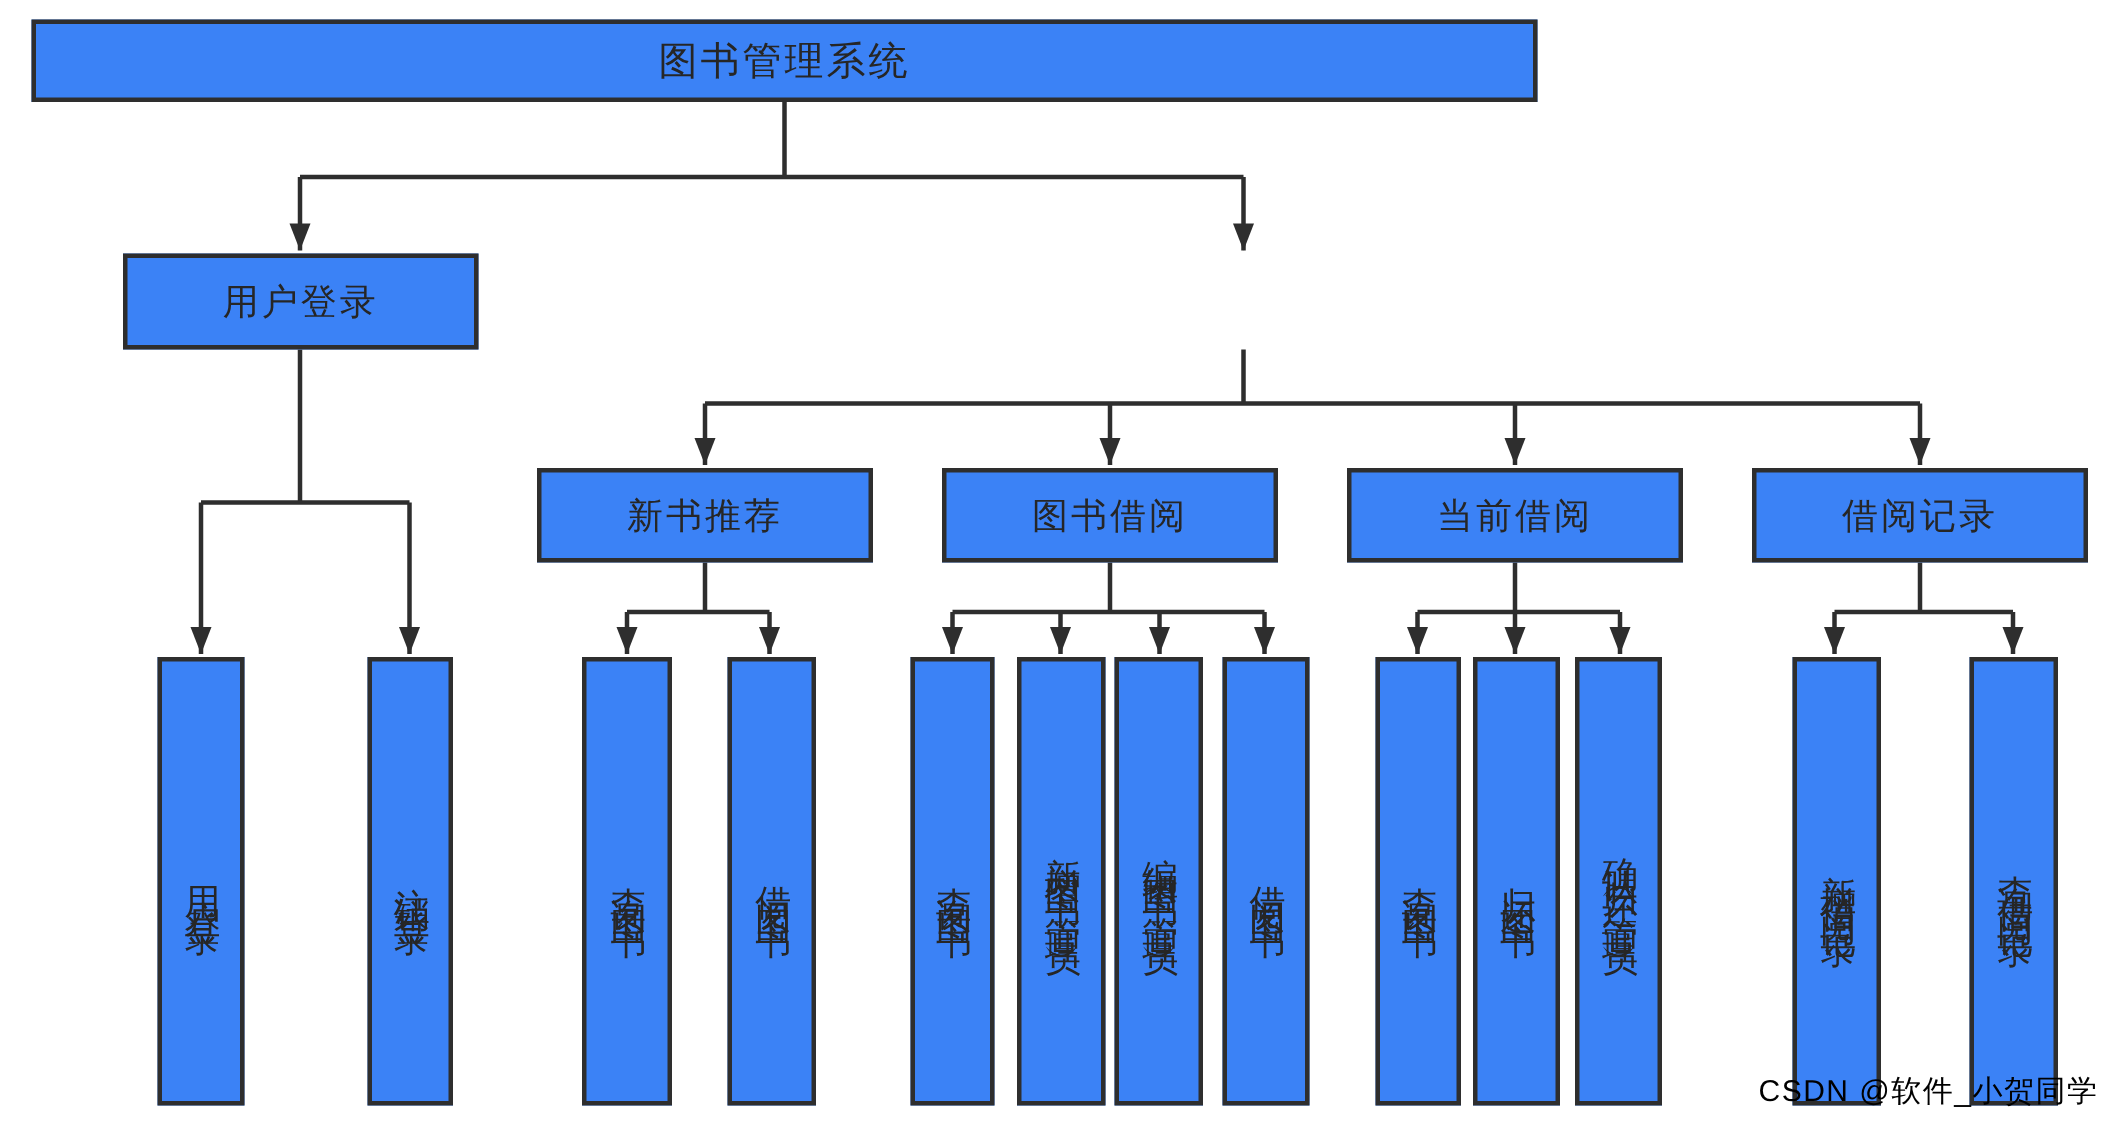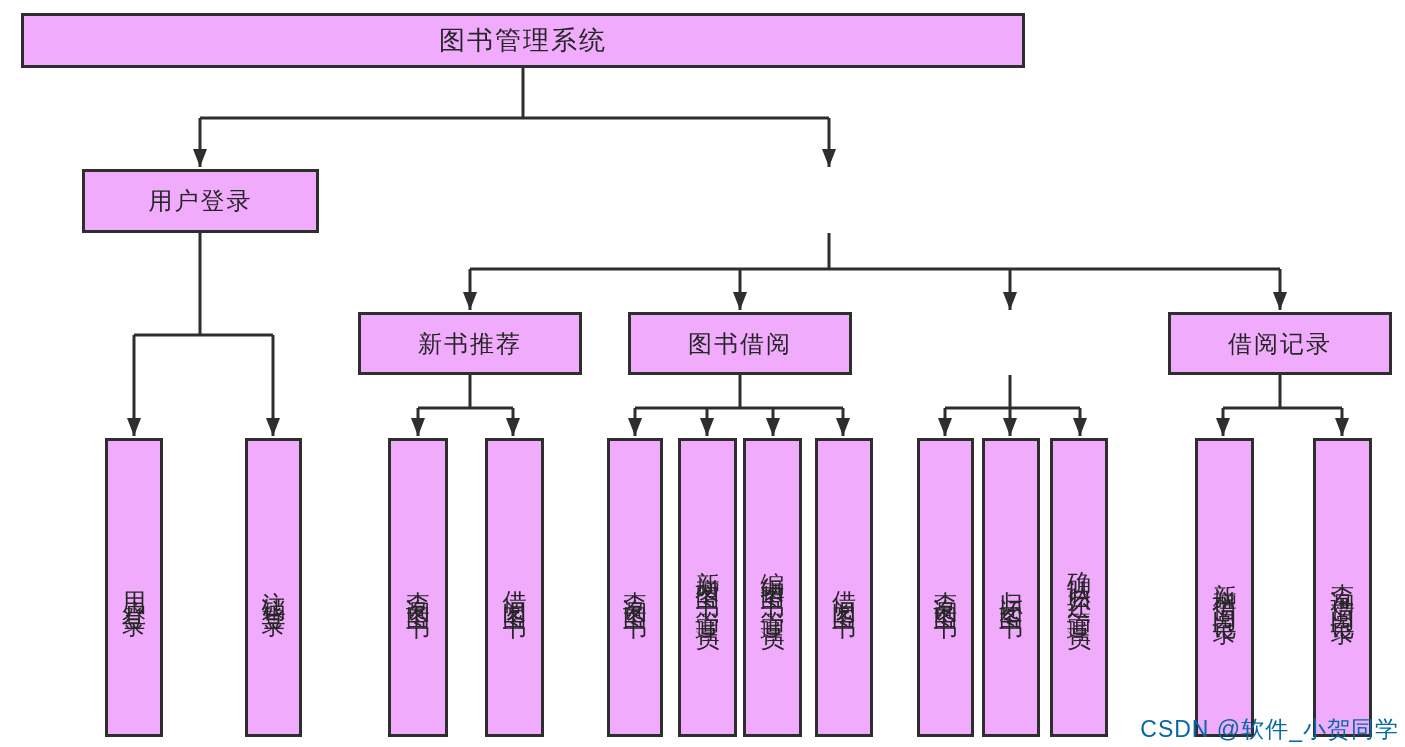--- a/index.html
+++ b/index.html
@@ -9,43 +9,43 @@
     height: 747px;
     background: #ffffff;
     font-family: "Liberation Sans", sans-serif;
     overflow: hidden;
   }
   #wires { position: absolute; left: 0; top: 0; }
   .box {
     position: absolute;
     box-sizing: border-box;
     border: 3px solid #2e2e2e;
-    background: #f0abfc;
+    background: #3b82f6;
     display: flex;
     align-items: center;
     justify-content: center;
     color: #262626;
   }
   .hbox { font-size: 24px; letter-spacing: 2px; }
   .root-box { font-size: 26px; letter-spacing: 2px; }
   .vbox span {
     writing-mode: vertical-rl;
     text-orientation: mixed;
     font-size: 24px;
     letter-spacing: 8px;
     line-height: 1;
     white-space: nowrap;
   }
   .vbox { font-size: 24px; }
   #watermark {
     position: absolute;
     right: 6px;
     top: 714px;
-    font-size: 23px;
-    color: #0369a1;
+    font-size: 20px;
+    color: #000000;
     letter-spacing: 1px;
     white-space: nowrap;
   }
 </style>
 </head>
 <body>
 
 <div id="stage">
 
   <svg id="wires" width="1405" height="747" viewBox="0 0 1405 747">
@@ -91,20 +91,21 @@
       <line x1="1342" y1="408" x2="1342" y2="436" marker-end="url(#arrow)"></line>
     </g>
   </svg>
 
   <div class="box root-box" style="left:21px; top:13px; width:1004px; height:55px;">图书管理系统</div>
 
   <div class="box hbox" style="left:82px; top:169px; width:237px; height:64px;">用户登录</div>
 
   <div class="box hbox" style="left:628px; top:312px; width:224px; height:63px;">图书借阅</div>
   <div class="box hbox" style="left:358px; top:312px; width:224px; height:63px;">新书推荐</div>
+  <div class="box hbox" style="left:898px; top:312px; width:224px; height:63px;">当前借阅</div>
   <div class="box hbox" style="left:1168px; top:312px; width:224px; height:63px;">借阅记录</div>
 
   <div class="box vbox" style="left:105px; top:438px; width:58px; height:299px;">
     <span>用户登录</span>
     </div>
   <div class="box vbox" style="left:245px; top:438px; width:57px; height:299px;">
     <span>注销登录</span>
     </div>
 
   <div class="box vbox" style="left:388px; top:438px; width:60px; height:299px;">

